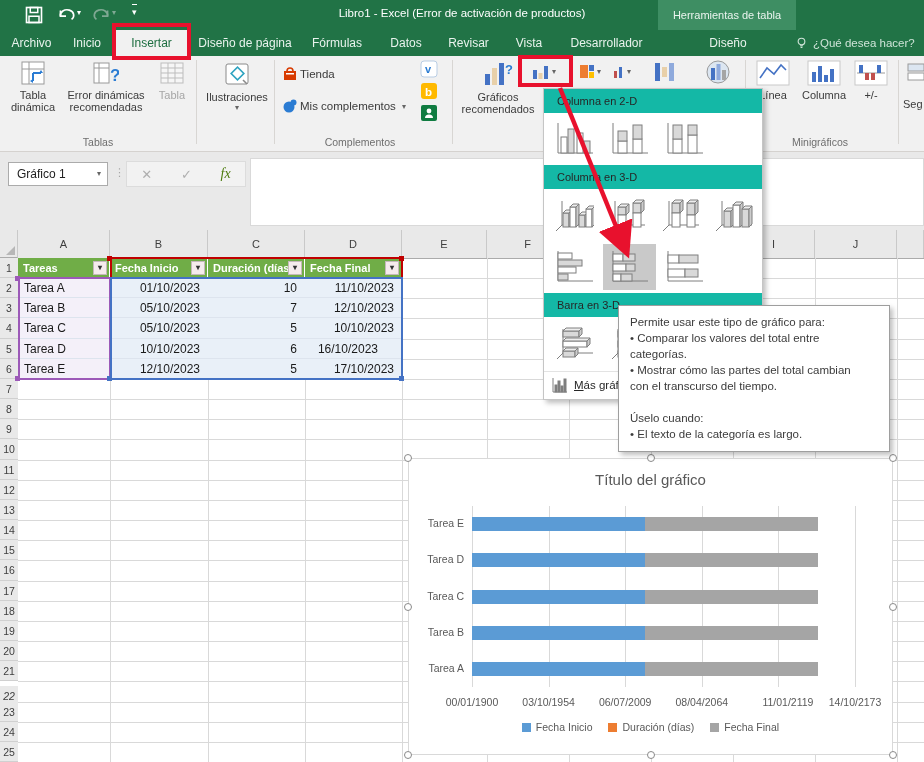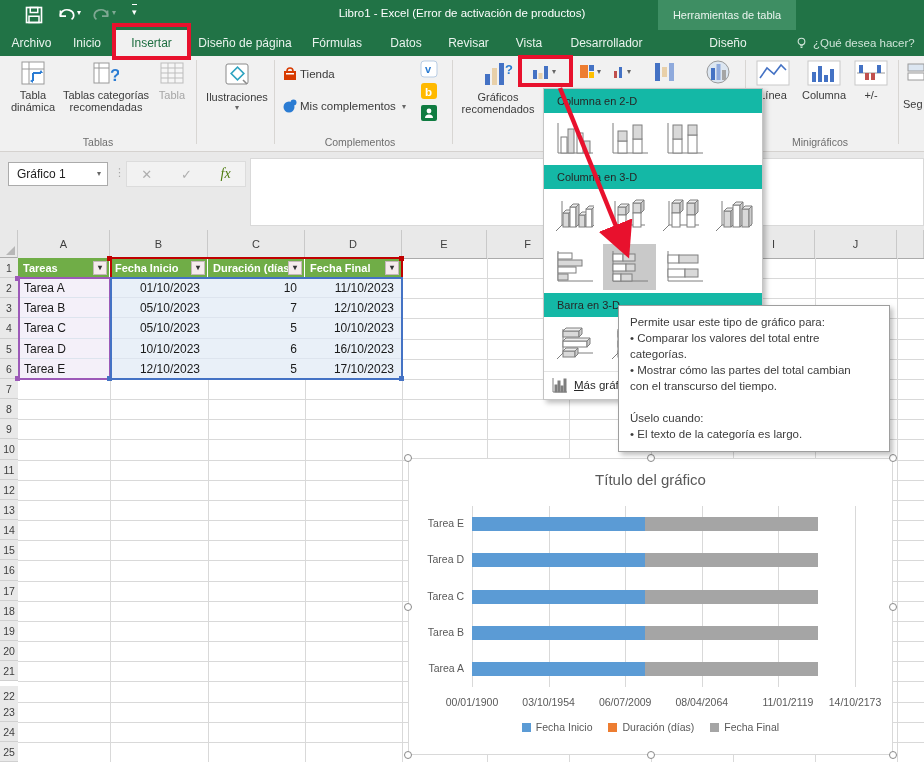--- a/index.html
+++ b/index.html
@@ -136,21 +136,21 @@
         <path d="M21 10 l2 3 -4 0 z M10 21 l3 2 0 -4 z" fill="#2b7cd3"></path>
       </svg>
       <div>Tabla dinámica</div>
     </div>
     <div class="bigbtn" style="left:62px;top:4px;width:88px">
       <svg width="26" height="26" viewBox="0 0 26 26">
         <rect x="1" y="3" width="15" height="20" fill="#fff" stroke="#9a9a9a"></rect>
         <path d="M1 8 h15 M6 3 v20" stroke="#9a9a9a"></path>
         <text x="17" y="21" font-size="17" font-weight="bold" fill="#2b7cd3">?</text>
       </svg>
-      <div>Tablas categorías recomendadas</div>
+      <div>Error dinámicas recomendadas</div>
     </div>
     <div class="bigbtn dis" style="left:150px;top:4px;width:44px">
       <svg width="26" height="26" viewBox="0 0 26 26">
         <rect x="2" y="3" width="22" height="20" fill="#f6f6f6" stroke="#bdbdbd"></rect>
         <path d="M2 8 h22 M2 13 h22 M2 18 h22 M9 3 v20 M16 3 v20" stroke="#bdbdbd"></path>
       </svg>
       <div>Tabla</div>
     </div>
     <div class="grplabel" style="left:0;width:196px">Tablas</div>
     <div class="vsep" style="left:196px"></div>
@@ -327,21 +327,21 @@
       <div class="rowhdr" style="position: absolute; top: 249.76px; height: 20.16px; line-height: 20.16px;">12</div>
       <div class="rowhdr" style="position: absolute; top: 269.92px; height: 20.16px; line-height: 20.16px;">13</div>
       <div class="rowhdr" style="position: absolute; top: 290.08px; height: 20.16px; line-height: 20.16px;">14</div>
       <div class="rowhdr" style="position: absolute; top: 310.24px; height: 20.16px; line-height: 20.16px;">15</div>
       <div class="rowhdr" style="position: absolute; top: 330.4px; height: 20.16px; line-height: 20.16px;">16</div>
       <div class="rowhdr" style="position: absolute; top: 350.56px; height: 20.16px; line-height: 20.16px;">17</div>
       <div class="rowhdr" style="position: absolute; top: 370.72px; height: 20.16px; line-height: 20.16px;">18</div>
       <div class="rowhdr" style="position: absolute; top: 390.88px; height: 20.16px; line-height: 20.16px;">19</div>
       <div class="rowhdr" style="position: absolute; top: 411.04px; height: 20.16px; line-height: 20.16px;">20</div>
       <div class="rowhdr" style="position: absolute; top: 431.2px; height: 20.16px; line-height: 20.16px;">21</div>
-      <div class="rowhdr" style="position: absolute; top: 456px; height: 20.16px; line-height: 20.16px;">22</div>
+      <div class="rowhdr" style="position: absolute; top: 456px; height: 20.16px; line-height: 20.16px; font-style: italic;">22</div>
       <div class="rowhdr" style="position: absolute; top: 471.52px; height: 20.16px; line-height: 20.16px;">23</div>
       <div class="rowhdr" style="position: absolute; top: 491.68px; height: 20.16px; line-height: 20.16px;">24</div>
       <div class="rowhdr" style="position: absolute; top: 511.84px; height: 20.16px; line-height: 20.16px;">25</div>
       <div class="gl-v" style="position: absolute; left: 110px; top: 28px; width: 1px; height: 504px;"></div>
       <div class="gl-v" style="position: absolute; left: 208px; top: 28px; width: 1px; height: 504px;"></div>
       <div class="gl-v" style="position: absolute; left: 305px; top: 28px; width: 1px; height: 504px;"></div>
       <div class="gl-v" style="position: absolute; left: 402px; top: 28px; width: 1px; height: 504px;"></div>
       <div class="gl-v" style="position: absolute; left: 487px; top: 28px; width: 1px; height: 504px;"></div>
       <div class="gl-v" style="position: absolute; left: 569px; top: 28px; width: 1px; height: 504px;"></div>
       <div class="gl-v" style="position: absolute; left: 651px; top: 28px; width: 1px; height: 504px;"></div>
@@ -386,21 +386,21 @@
       <div class="tdcell" style="position: absolute; left: 110px; top: 68.32px; width: 98px; height: 20.16px; background: rgb(233, 240, 248); text-align: right; padding-right: 8px;">05/10/2023</div>
       <div class="tdcell" style="position: absolute; left: 208px; top: 68.32px; width: 97px; height: 20.16px; background: rgb(233, 240, 248); text-align: right; padding-right: 8px;">7</div>
       <div class="tdcell" style="position: absolute; left: 305px; top: 68.32px; width: 97px; height: 20.16px; background: rgb(233, 240, 248); text-align: right; padding-right: 8px;">12/10/2023</div>
       <div class="tdcell" style="position: absolute; left: 18px; top: 88.48px; width: 92px; height: 20.16px; background: rgb(244, 240, 249); padding-left: 6px;">Tarea C</div>
       <div class="tdcell" style="position: absolute; left: 110px; top: 88.48px; width: 98px; height: 20.16px; background: rgb(233, 240, 248); text-align: right; padding-right: 8px;">05/10/2023</div>
       <div class="tdcell" style="position: absolute; left: 208px; top: 88.48px; width: 97px; height: 20.16px; background: rgb(233, 240, 248); text-align: right; padding-right: 8px;">5</div>
       <div class="tdcell" style="position: absolute; left: 305px; top: 88.48px; width: 97px; height: 20.16px; background: rgb(233, 240, 248); text-align: right; padding-right: 8px;">10/10/2023</div>
       <div class="tdcell" style="position: absolute; left: 18px; top: 108.64px; width: 92px; height: 20.16px; background: rgb(244, 240, 249); padding-left: 6px;">Tarea D</div>
       <div class="tdcell" style="position: absolute; left: 110px; top: 108.64px; width: 98px; height: 20.16px; background: rgb(233, 240, 248); text-align: right; padding-right: 8px;">10/10/2023</div>
       <div class="tdcell" style="position: absolute; left: 208px; top: 108.64px; width: 97px; height: 20.16px; background: rgb(233, 240, 248); text-align: right; padding-right: 8px;">6</div>
-      <div class="tdcell" style="position: absolute; left: 305px; top: 108.64px; width: 97px; height: 20.16px; background: rgb(233, 240, 248); text-align: right; padding-right: 8px;">16/10/2023</div>
+      <div class="tdcell" style="position: absolute; left: 305px; top: 108.64px; width: 97px; height: 20.16px; background: rgb(233, 240, 248); text-align: right; padding-right: 24px;">16/10/2023</div>
       <div class="tdcell" style="position: absolute; left: 18px; top: 128.8px; width: 92px; height: 20.16px; background: rgb(244, 240, 249); padding-left: 6px;">Tarea E</div>
       <div class="tdcell" style="position: absolute; left: 110px; top: 128.8px; width: 98px; height: 20.16px; background: rgb(233, 240, 248); text-align: right; padding-right: 8px;">12/10/2023</div>
       <div class="tdcell" style="position: absolute; left: 208px; top: 128.8px; width: 97px; height: 20.16px; background: rgb(233, 240, 248); text-align: right; padding-right: 8px;">5</div>
       <div class="tdcell" style="position: absolute; left: 305px; top: 128.8px; width: 97px; height: 20.16px; background: rgb(233, 240, 248); text-align: right; padding-right: 8px;">17/10/2023</div>
       <div class="rangebox" style="position: absolute; left: 110px; top: 27px; width: 293px; height: 22.16px; border: 2px solid rgb(192, 0, 0);"></div>
       <div class="rangebox" style="position: absolute; left: 18px; top: 47.16px; width: 93px; height: 102.8px; border: 2px solid rgb(156, 89, 184);"></div>
       <div class="rangebox" style="position: absolute; left: 110px; top: 47.16px; width: 293px; height: 102.8px; border: 2px solid rgb(68, 114, 196);"></div>
       <div class="handle" style="position: absolute; left: 107px; top: 26px; background: rgb(192, 0, 0);"></div>
       <div class="handle" style="position: absolute; left: 399px; top: 26px; background: rgb(192, 0, 0);"></div>
       <div class="handle" style="position: absolute; left: 15px; top: 46.16px; background: rgb(156, 89, 184);"></div>

